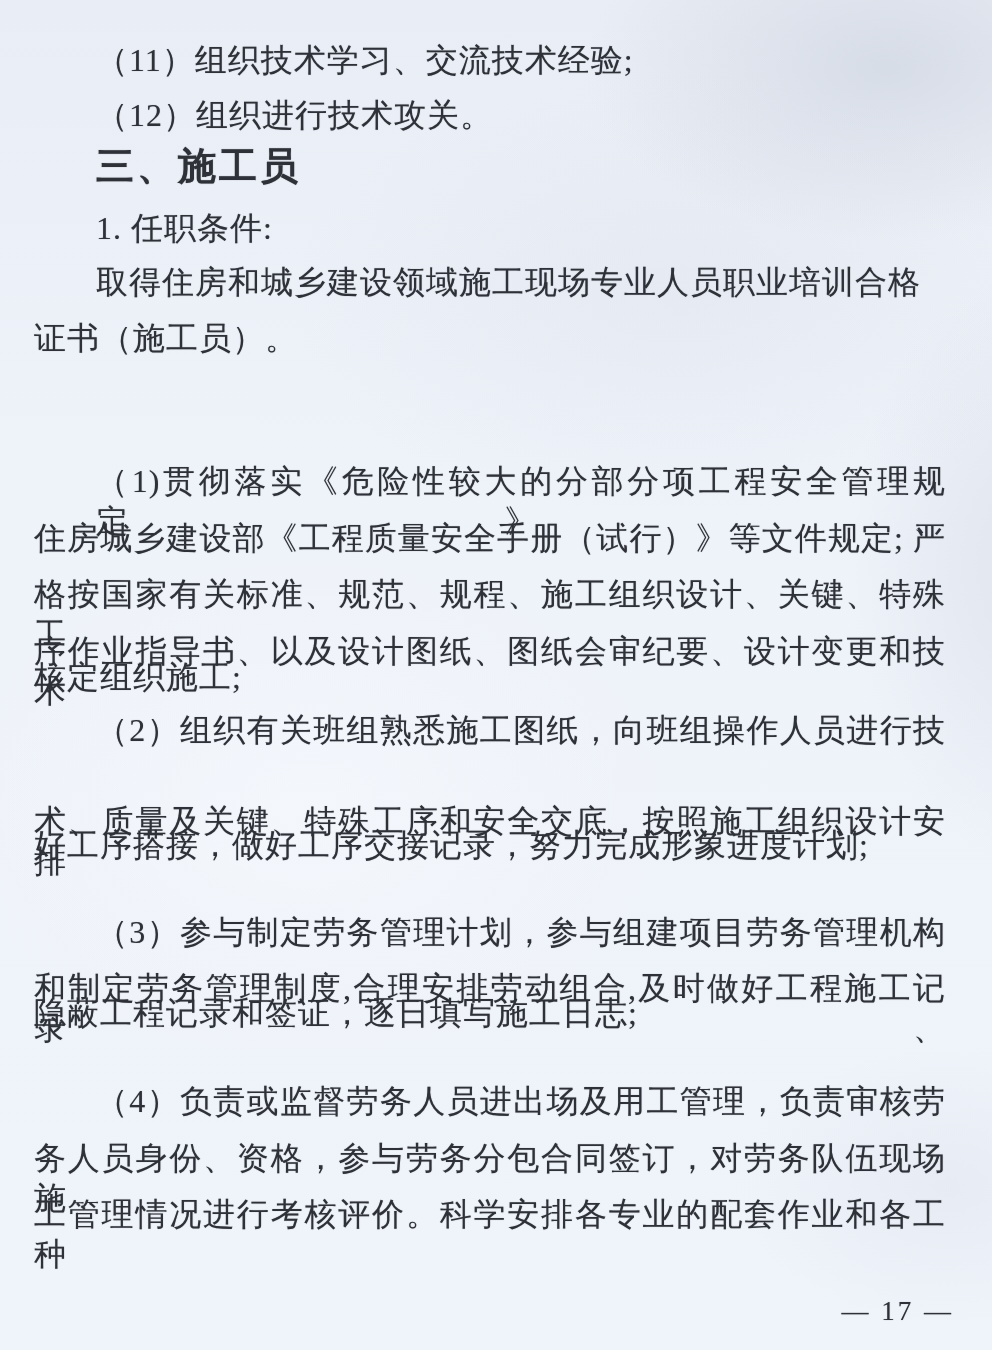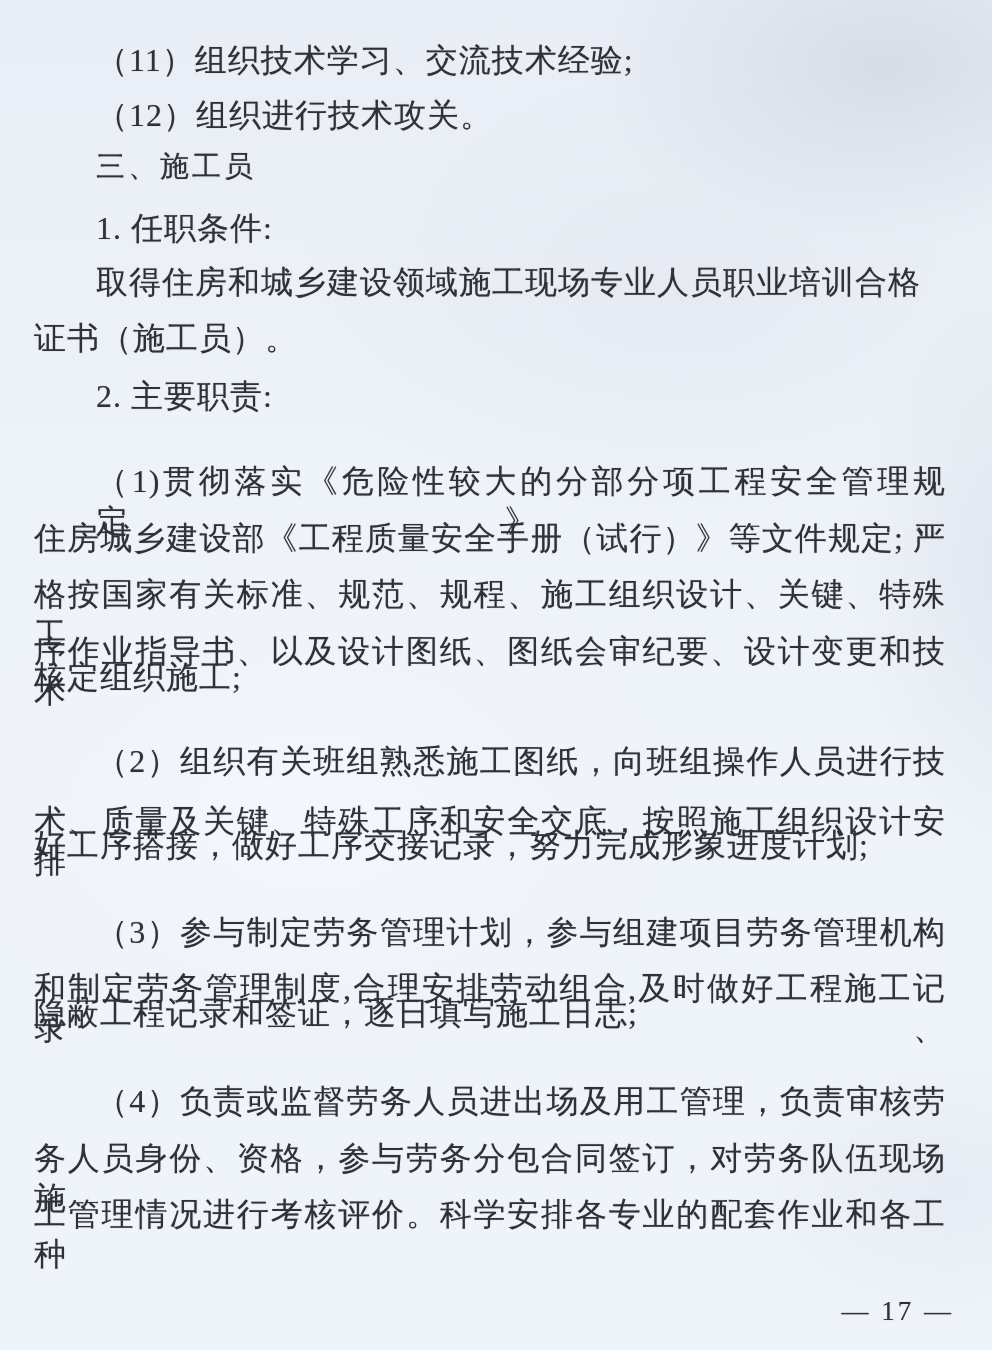--- a/index.html
+++ b/index.html
@@ -37,22 +37,22 @@
     text-align-last: justify;
     margin-top: 31px;
   }
   .indent {
     left: 34px;
     padding-left: 62px;
     width: 850px;
   }
   .heading {
     font-family: "Liberation Sans", "DejaVu Sans", sans-serif;
-    font-weight: 400;
-    font-size: 29px;
+    font-weight: 700;
+    font-size: 38px;
     letter-spacing: 3px;
     text-shadow: 0 0 1px rgba(46,49,56,0.55);
   }
   .footer {
     position: absolute;
     top: 1296px;
     right: 76px;
     font-size: 27px;
     letter-spacing: 3px;
     text-shadow: 0 0 1px rgba(46,49,56,0.40);
@@ -66,29 +66,28 @@
 
   <div class="line indent" style="top:40px">（11）组织技术学习、交流技术经验;</div>
   <div class="line indent" style="top:95px">（12）组织进行技术攻关。</div>
 
   <div class="line indent heading" style="top:146px">三、施工员</div>
 
   <div class="line indent" style="top:208px">1. 任职条件:</div>
   <div class="line indent" style="top:262px">取得住房和城乡建设领域施工现场专业人员职业培训合格</div>
   <div class="line" style="top:318px">证书（施工员）。</div>
 
-  <div class="line indent" style="top:376px">2. 主要职责:</div>
 
   <div class="line indent fill" style="top:430px">（1)贯彻落实《危险性较大的分部分项工程安全管理规定》、</div>
   <div class="line fill" style="top:543px">格按国家有关标准、规范、规程、施工组织设计、关键、特殊工</div>
   <div class="line fill" style="top:487px">住房城乡建设部《工程质量安全手册（试行）》等文件规定; 严</div>
   <div class="line fill" style="top:600px">序作业指导书、以及设计图纸、图纸会审纪要、设计变更和技术</div>
   <div class="line" style="top:657px">核定组织施工;</div>
 
-  <div class="line indent fill" style="top:710px">（2）组织有关班组熟悉施工图纸，向班组操作人员进行技</div>
+  <div class="line indent fill" style="top:679px">（2）组织有关班组熟悉施工图纸，向班组操作人员进行技</div>
   <div class="line fill" style="top:770px">术、质量及关键、特殊工序和安全交底，按照施工组织设计安排</div>
   <div class="line" style="top:825px">好工序搭接，做好工序交接记录，努力完成形象进度计划;</div>
 
   <div class="line indent fill" style="top:881px">（3）参与制定劳务管理计划，参与组建项目劳务管理机构</div>
   <div class="line fill" style="top:937px">和制定劳务管理制度,合理安排劳动组合,及时做好工程施工记录、</div>
   <div class="line" style="top:993px">隐蔽工程记录和签证，逐日填写施工日志;</div>
 
   <div class="line indent fill" style="top:1050px">（4）负责或监督劳务人员进出场及用工管理，负责审核劳</div>
   <div class="line fill" style="top:1163px">工管理情况进行考核评价。科学安排各专业的配套作业和各工种</div>
   <div class="line fill" style="top:1107px">务人员身份、资格，参与劳务分包合同签订，对劳务队伍现场施</div>

